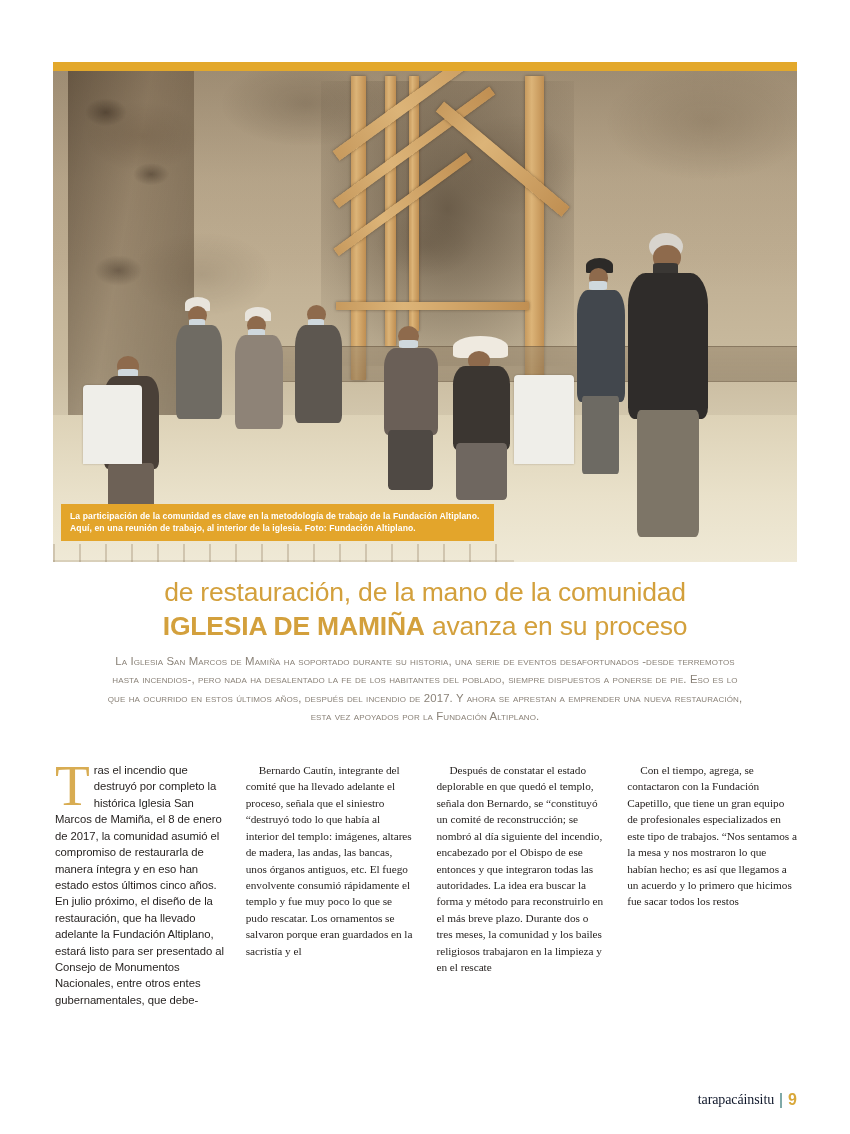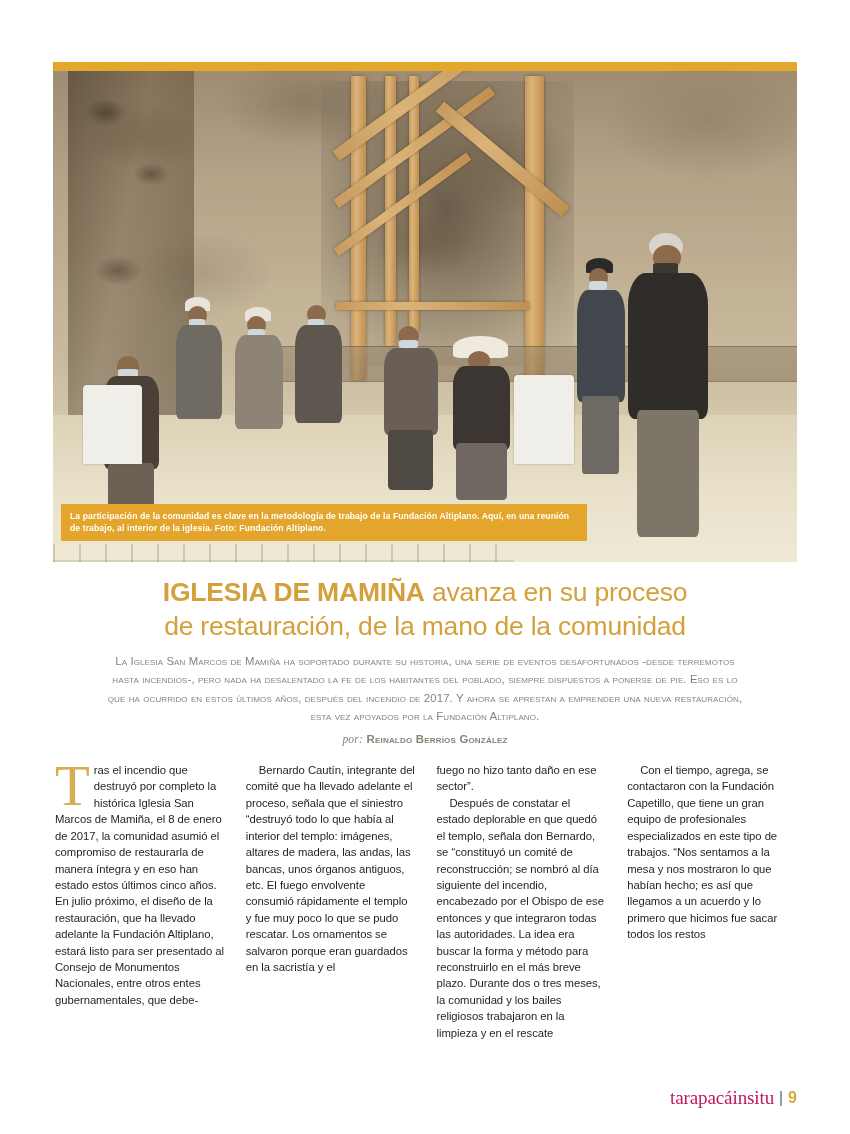--- a/index.html
+++ b/index.html
@@ -157,21 +157,21 @@
     background: #efeee9;
     border-radius: 4px 4px 0 0;
     box-shadow: 0 0 2px rgba(80,66,48,0.4);
   }
 
   
   .caption-band {
     position: absolute;
     left: 8px;
     bottom: 21px;
-    width: 526px;
+    width: 433px;
     background: #e3a52b;
     padding: 6px 9px 7px 9px;
     box-sizing: border-box;
   }
   .caption-text {
     margin: 0;
     color: #ffffff;
     font-family: "Liberation Sans", sans-serif;
     font-size: 8.6px;
     font-weight: bold;
@@ -243,21 +243,21 @@
   .col {
     width: 170px;
     color: #231f1d;
     font-family: "Liberation Sans", sans-serif;
     font-size: 11.3px;
     line-height: 1.455;
     text-align: left;
     letter-spacing: -0.05px;
   }
   .col p { margin: 0; }
-  .col p.indent { text-indent: 13px; }
+  .col p.indent { text-indent: 13px; font-family: Liberation Serif, serif; }
 
   .dropcap {
     float: left;
     font-family: "Liberation Serif", serif;
     font-size: 57px;
     line-height: 0.80;
     color: #d8ac52;
     margin: 1px 4px 0 0;
     font-weight: normal;
   }
@@ -266,22 +266,22 @@
   .footer {
     position: absolute;
     right: 53px;
     bottom: 25px;
     display: flex;
     align-items: center;
     gap: 6px;
   }
   .footer-brand {
     font-family: "Liberation Serif", serif;
-    font-size: 19px;
-    color: #be185d;
+    font-size: 14px;
+    color: #0f172a;
     letter-spacing: -0.1px;
   }
   .footer-rule {
     width: 2px;
     height: 15px;
     background: #7fa9a8;
   }
   .footer-page {
     font-family: "Liberation Sans", sans-serif;
     font-size: 16px;
@@ -380,43 +380,38 @@
 
       </div>
 
       <div class="caption-band">
         <p class="caption-text">La participación de la comunidad es clave en la metodología de trabajo de la Fundación Altiplano. Aquí, en una reunión de trabajo, al interior de la iglesia. Foto: Fundación Altiplano.</p>
       </div>
     </div>
   </div>
 
   <div class="headline">
+    <div>de restauración, de la mano de la comunidad</div>
     <div><span class="hl-strong">IGLESIA DE MAMIÑA</span><span> avanza en su proceso</span></div>
-    <div>de restauración, de la mano de la comunidad</div>
   </div>
 
   <div class="lede">La Iglesia San Marcos de Mamiña ha soportado durante su historia, una serie de eventos desafortunados -desde terremotos hasta incendios-, pero nada ha desalentado la fe de los habitantes del poblado, siempre dispuestos a ponerse de pie. Eso es lo que ha ocurrido en estos últimos años, después del incendio de 2017. Y ahora se aprestan a emprender una nueva restauración, esta vez apoyados por la Fundación Altiplano.</div>
 
-  <div class="byline">
-    <span class="por">por:</span>
-    <span class="author">Reinaldo Berríos González</span>
-  </div>
 
   <div class="columns">
 
     <div class="col">
       <p><span class="dropcap">T</span><span>ras el incendio que destruyó por completo la histórica Iglesia San Marcos de Mamiña, el 8 de enero de 2017, la comunidad asumió el compromiso de restaurarla de manera íntegra y en eso han estado estos últimos cinco años. En julio próximo, el diseño de la restauración, que ha llevado adelante la Fundación Altiplano, estará listo para ser presentado al Consejo de Monumentos Nacionales, entre otros entes gubernamentales, que debe-</span></p>
     </div>
 
     <div class="col">
       <p class="indent">Bernardo Cautín, integrante del comité que ha llevado adelante el proceso, señala que el siniestro “destruyó todo lo que había al interior del templo: imágenes, altares de madera, las andas, las bancas, unos órganos antiguos, etc. El fuego envolvente consumió rápidamente el templo y fue muy poco lo que se pudo rescatar. Los ornamentos se salvaron porque eran guardados en la sacristía y el</p>
     </div>
 
     <div class="col">
-      <p>fuego no hizo tanto daño en ese sector”.</p>
       <p class="indent">Después de constatar el estado deplorable en que quedó el templo, señala don Bernardo, se “constituyó un comité de reconstrucción; se nombró al día siguiente del incendio, encabezado por el Obispo de ese entonces y que integraron todas las autoridades. La idea era buscar la forma y método para reconstruirlo en el más breve plazo. Durante dos o tres meses, la comunidad y los bailes religiosos trabajaron en la limpieza y en el rescate</p>
     </div>
 
     <div class="col">
       <p class="indent">Con el tiempo, agrega, se contactaron con la Fundación Capetillo, que tiene un gran equipo de profesionales especializados en este tipo de trabajos. “Nos sentamos a la mesa y nos mostraron lo que habían hecho; es así que llegamos a un acuerdo y lo primero que hicimos fue sacar todos los restos</p>
     </div>
 
   </div>
 
   <div class="footer">

